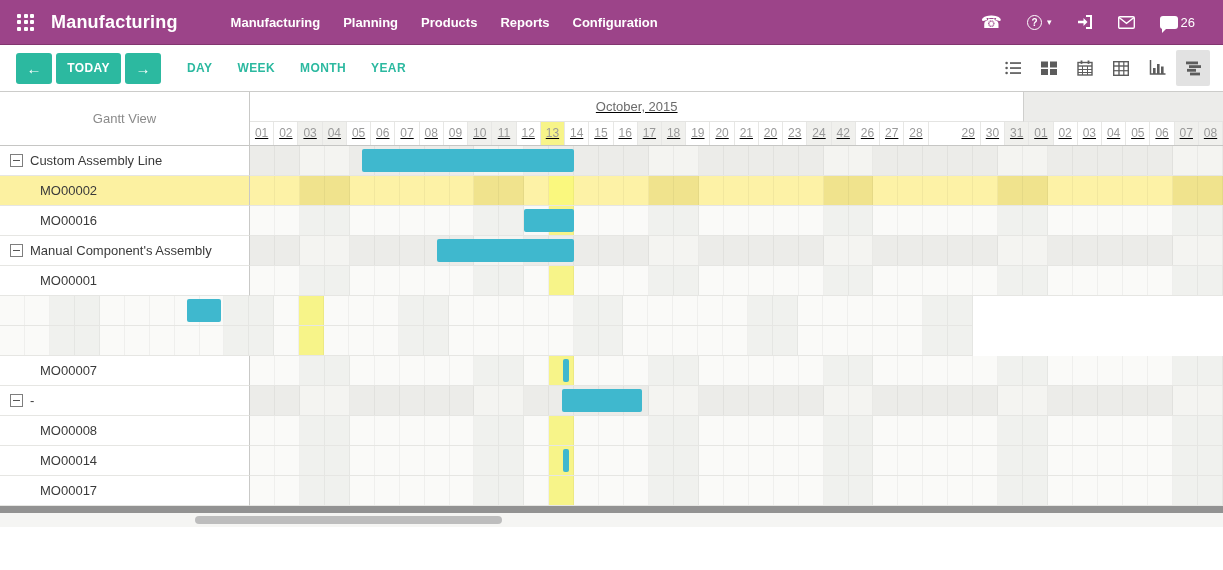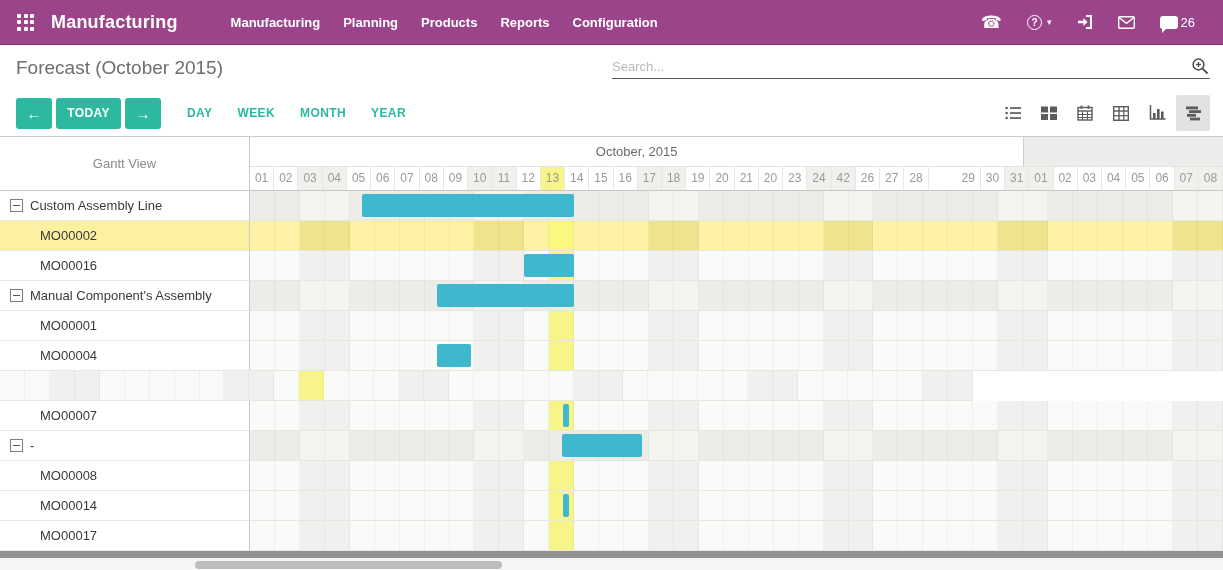--- a/index.html
+++ b/index.html
@@ -39,21 +39,21 @@
   .scale-link { color:#2CB9A0; font-size:12px; font-weight:600; letter-spacing:.4px; cursor:pointer; }
   .view-switcher { margin-left:auto; display:flex; align-items:center; gap:2px; }
   .vs-btn { width:34px; height:36px; display:flex; align-items:center; justify-content:center; cursor:pointer; border-radius:2px; }
   .vs-btn.active { background:#E2E2E2; }
   .vs-btn svg { display:block; }
 
   
   .gantt { width:1223px; border-top:1px solid #CCCCCA; font-size:13px; }
   .g-header { display:flex; height:54px; }
   .g-left-head { width:250px; border-right:1px solid #C9C9C7; border-bottom:1px solid #C6C6C4; display:flex; align-items:center; justify-content:center; color:#8A8A8A; background:#fff; }
-  .g-right-head { width:973px; }
+  .g-right-head { width:973px;text-decoration:underline; }
   .g-months { display:flex; height:30px; }
   .month-cell { display:flex; align-items:center; justify-content:center; color:#6B6B6B; font-size:13px; border-bottom:1px solid #E4E4E2; }
   .month-cell.shaded { background:#ECECEA; border-left:1px solid #CFCFCD; }
   .g-days { display:flex; height:24px; border-bottom:1px solid #C6C6C4;justify-content:space-between; }
   .day-cell { height:23px; line-height:23px; text-align:center; font-size:12px; color:#9A9A9A; border-right:1px solid #E7E7E5; background:#fff; }
   .day-cell.we { background:#F0F0ED; }
   .day-cell.today { background:#F7F489; }
 
   .g-body .g-row { display:flex; height:30px; }
   .g-label { width:250px; border-right:1px solid #C9C9C7; border-bottom:1px solid #E6E6E3; background:#fff; display:flex; align-items:center; color:#3A3A3A; }
@@ -121,32 +121,20 @@
             <path d="M1 1.5l7.5 5.8L16 1.5" fill="none" stroke="#fff" stroke-width="1.4"></path>
           </svg>
       </span>
       <span class="ticon">
         <span class="chat-bubble"></span>
         <span class="msg-count">26</span>
       </span>
     </div>
   </header>
 
-  <div class="crumb-row">
-    <h1 class="page-title">Forecast (October 2015)</h1>
-    <div class="search-wrap">
-      <input type="text" placeholder="Search..." style="">
-      <svg width="19" height="19" viewBox="0 0 19 19">
-        <circle cx="7.5" cy="7.5" r="5.4" fill="none" stroke="#4A4A4A" stroke-width="1.5"></circle>
-        <line x1="7.5" y1="5" x2="7.5" y2="10" stroke="#4A4A4A" stroke-width="1.3"></line>
-        <line x1="5" y1="7.5" x2="10" y2="7.5" stroke="#4A4A4A" stroke-width="1.3"></line>
-        <line x1="11.6" y1="11.6" x2="16.5" y2="16.5" stroke="#4A4A4A" stroke-width="1.8"></line>
-      </svg>
-    </div>
-  </div>
 
   <div class="control-row">
     <button class="btn btn-nav">←</button>
     <button class="btn btn-today">TODAY</button>
     <button class="btn btn-nav">→</button>
     <div class="scales">
         <span class="scale-link">DAY</span>
         <span class="scale-link">WEEK</span>
         <span class="scale-link">MONTH</span>
         <span class="scale-link">YEAR</span>
@@ -507,23 +495,20 @@
             <div class="cell" style="width: 24.9487px;"></div>
             <div class="cell" style="width: 24.9487px;"></div>
             <div class="cell" style="width: 24.9487px;"></div>
             <div class="cell" style="width: 24.9487px;"></div>
             <div class="cell" style="width: 24.9487px;"></div>
             <div class="cell we" style="width: 24.9487px;"></div>
             <div class="cell we" style="width: 24.9487px;"></div>
           </div>
         </div>
         <div class="g-row child">
-          <div class="g-label child">
-            <span>MO00004</span>
-          </div>
           <div class="g-strip">
             <div class="cell" style="width: 24.9487px;"></div>
             <div class="cell" style="width: 24.9487px;"></div>
             <div class="cell we" style="width: 24.9487px;"></div>
             <div class="cell we" style="width: 24.9487px;"></div>
             <div class="cell" style="width: 24.9487px;"></div>
             <div class="cell" style="width: 24.9487px;"></div>
             <div class="cell" style="width: 24.9487px;"></div>
             <div class="cell" style="width: 24.9487px;"></div>
             <div class="cell" style="width: 24.9487px;"></div>

